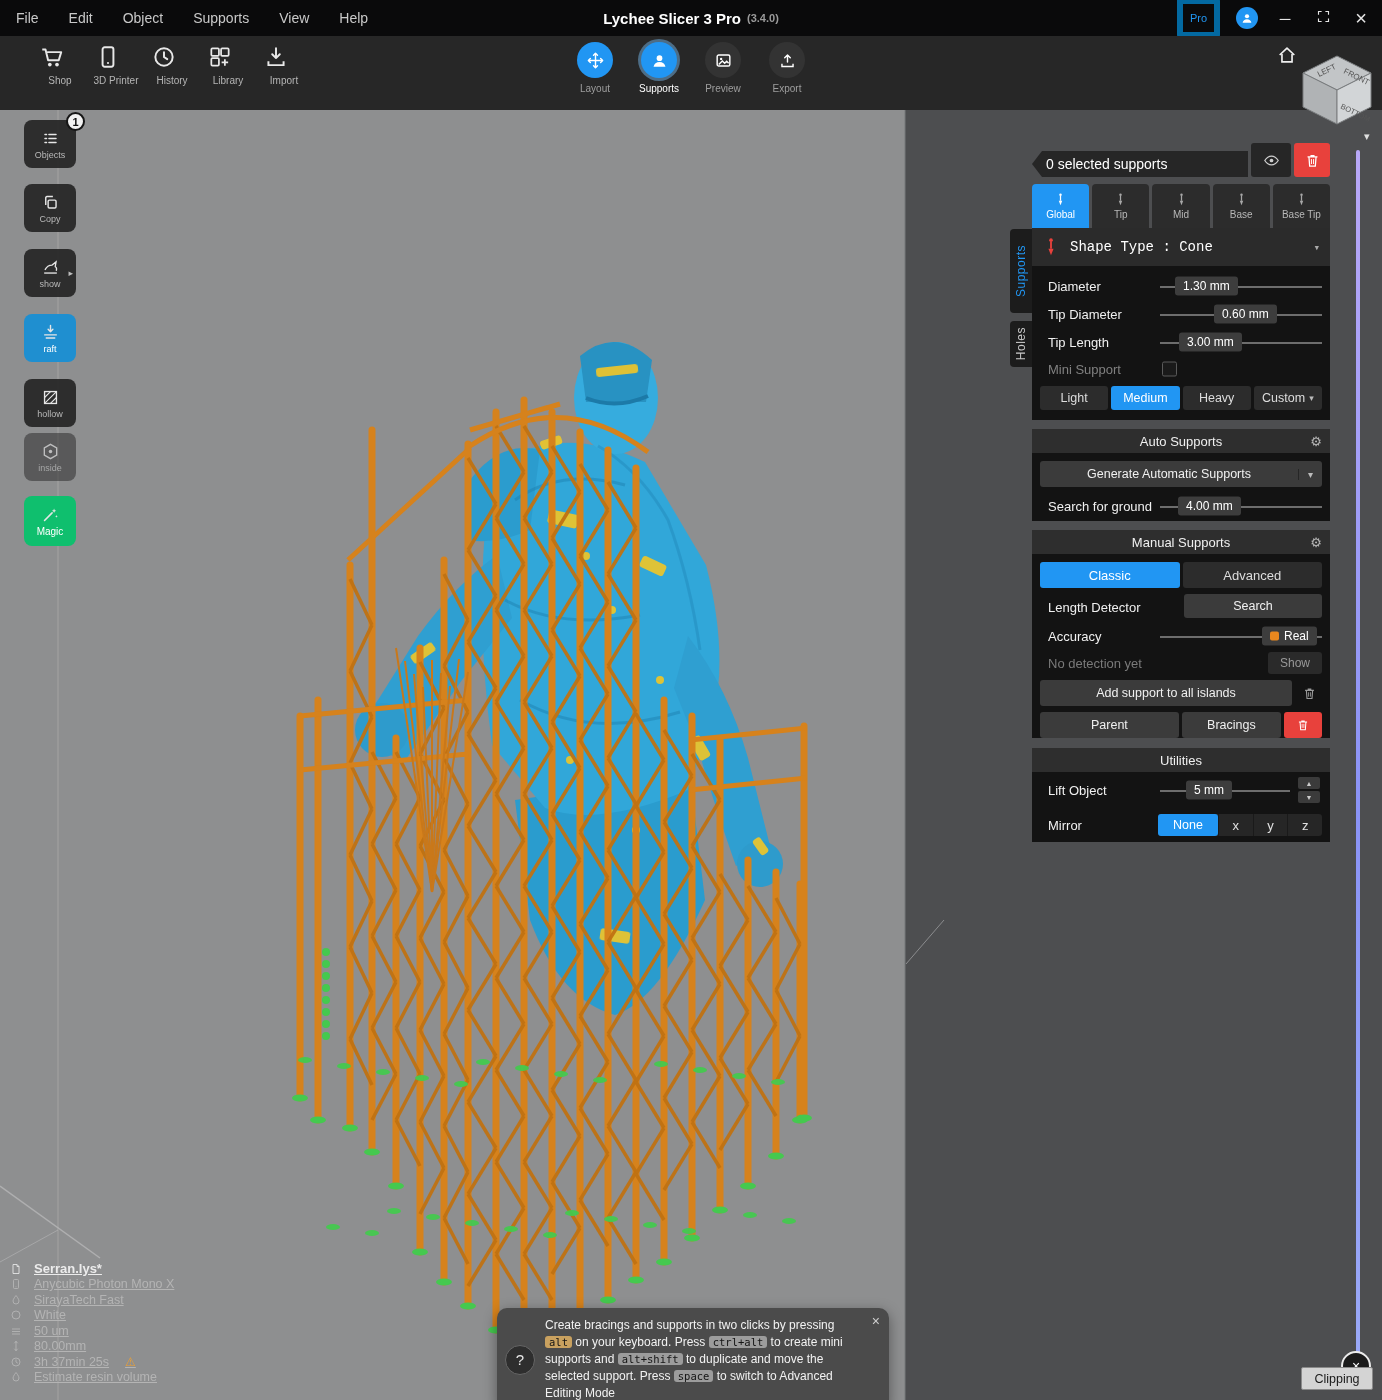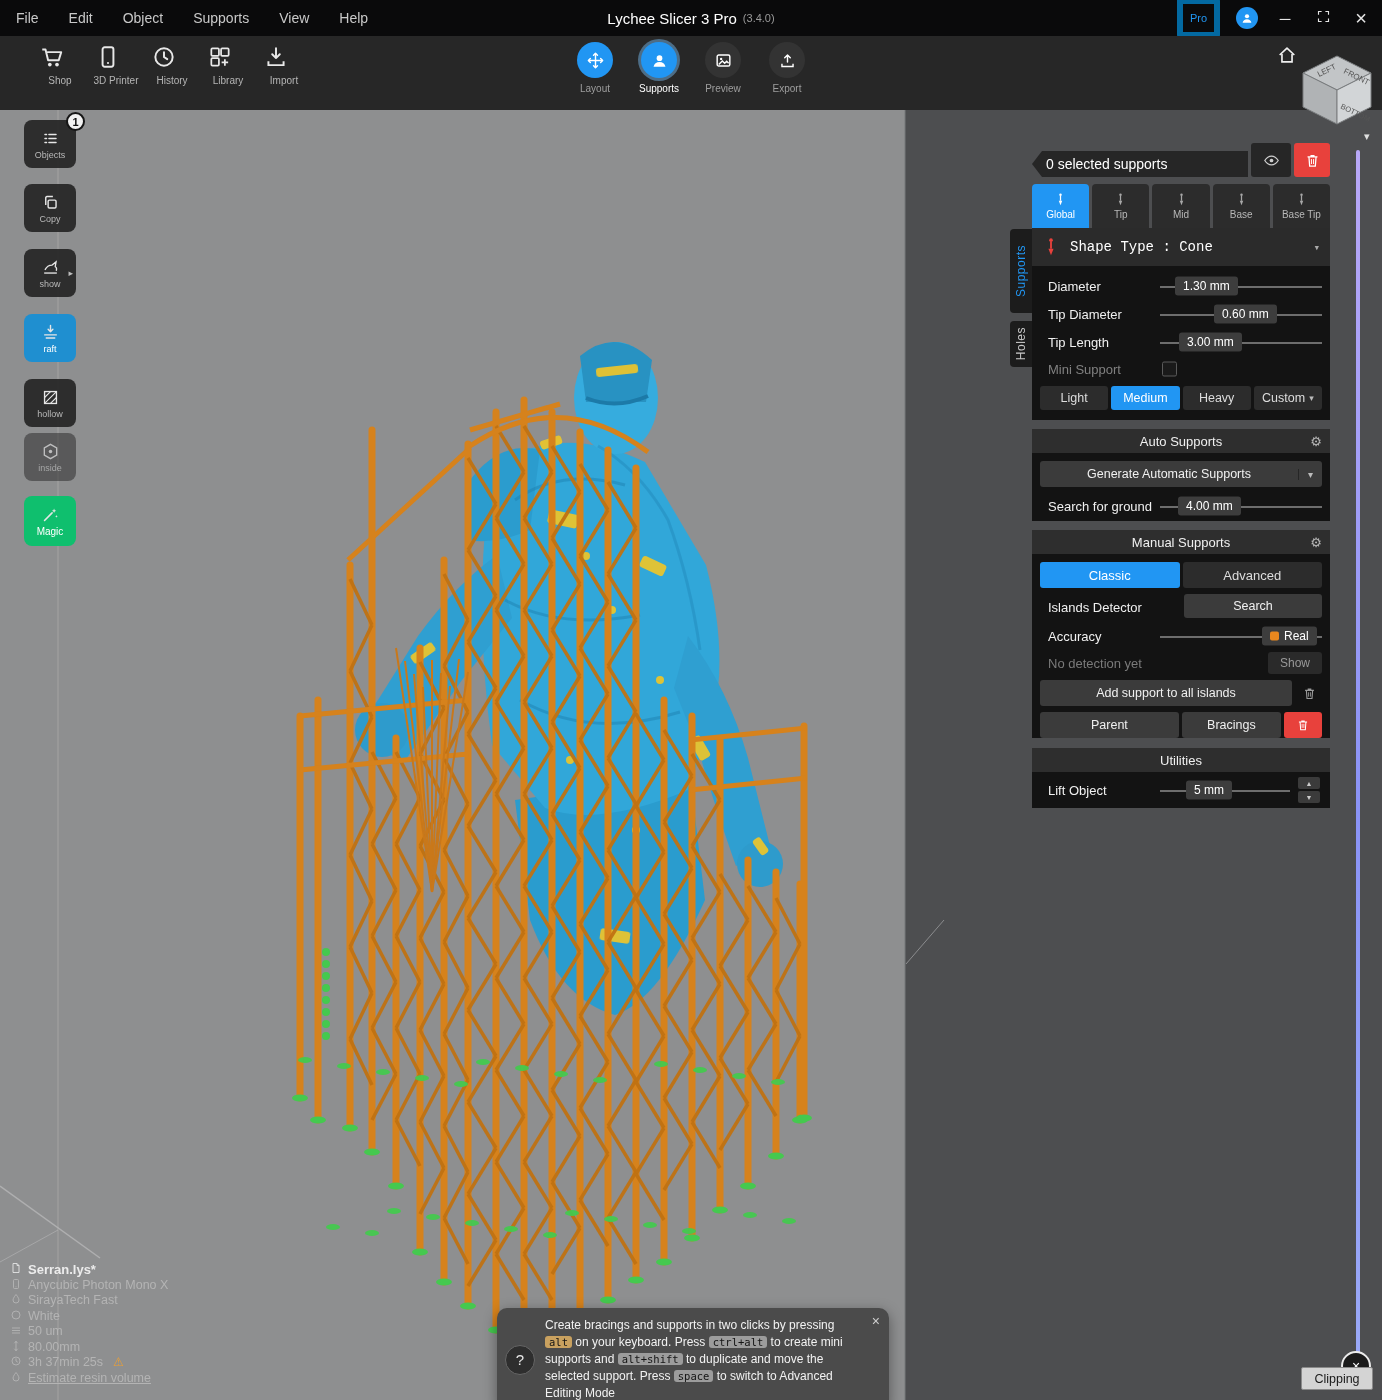--- a/index.html
+++ b/index.html
@@ -3,21 +3,21 @@
 <meta charset="utf-8">
 <style>
   * { box-sizing: border-box; margin: 0; padding: 0; }
   html,body { width:1382px; height:1400px; overflow:hidden; background:#8e8f90;
     font-family:"Liberation Sans", sans-serif; }
 
   
   #titlebar { position:absolute; left:0; top:0; width:1382px; height:36px; background:#0a0a0b; z-index:10; }
   #menus { position:absolute; left:16px; top:0; height:36px; display:flex; gap:30px; align-items:center; }
   .menu { color:#c9c9c9; font-size:14px; cursor:default; }
-  #win-title { position:absolute; left:0; top:0; width:100%; height:36px; display:flex; align-items:center; justify-content:center; gap:6px; pointer-events:none; }
+  #win-title { position:absolute; left:0; top:0; width:100%; height:36px; display:flex; align-items:center; justify-content:center; gap:6px; pointer-events:none;font-weight:bold; }
   #win-title .t { color:#fff; font-size:15px; }
   #win-title .v { color:#9a9a9a; font-size:11px; }
   #title-right { position:absolute; right:10px; top:0; height:36px; display:flex; gap:16px; align-items:center; }
   .pro-badge { border:6px solid #0369a1; color:#2196f3; font-size:11px; border-radius:3px; padding:8px 7px; }
   .avatar { width:22px; height:22px; border-radius:50%; background:#2196f3; display:flex; align-items:center; justify-content:center; }
   .avatar svg { width:14px; height:14px; color:#fff; }
   .winbtn { color:#e6e6e6; font-size:15px; width:22px; text-align:center; cursor:default; }
   .winbtn svg { width:15px; height:15px; color:#e6e6e6; }
 
   
@@ -143,21 +143,21 @@
     background:linear-gradient(#b9a8f8, #8a93f6 55%, #9aa9f8); }
   #clipcircle { position:absolute; left:1341px; top:1351px; width:30px; height:30px; border-radius:50%;
     background:#1b1b1b; border:2px solid #ececec; color:#fff; display:flex; align-items:center; justify-content:center;
     font-size:14px; z-index:6; }
   #clipping-label { position:absolute; left:1301px; top:1367px; width:72px; height:23px; background:#d4d4d4;
     border:1px solid #8a8a8a; border-radius:2px; color:#1a1a1a; font-size:12.5px; display:flex; align-items:center;
     justify-content:center; z-index:6; }
 
   
   #status { position:absolute; left:10px; top:1262px; display:flex; flex-direction:column; gap:2.5px; z-index:4; }
-  .srow { display:flex; gap:6px; color:#b4b4b4; font-size:12.5px; height:13px; }
+  .srow { display:flex; align-items:center; gap:12px; color:#b4b4b4; font-size:12.5px; height:13px;text-decoration:underline; }
   .srow svg { width:12px; height:12px; color:#b4b4b4; flex:none; }
   .srow.first { color:#ececec; font-weight:bold; font-size:13px; } .srow.first svg { color:#e4e4e4; }
   .srow .warn { color:#f0a030; font-size:12px; margin-left:4px; }
   .srow .link { text-decoration:underline; }
 
   
   #tooltip { position:absolute; left:497px; top:1308px; width:392px; min-height:84px; background:#4b4b4b;
     border-radius:10px; z-index:7; box-shadow:0 4px 14px rgba(0,0,0,.4); }
   #tt-q { position:absolute; left:8px; top:50%; transform:translateY(-50%); width:30px; height:30px; border-radius:50%;
     background:#2e2e2e; border:1px solid #666; color:#e8e8e8; font-size:15px; display:flex; align-items:center; justify-content:center; }
@@ -904,21 +904,21 @@
     </div>
     <div class="seg">
       <div class="active">
           <span>Classic</span>
         </div>
       <div>
           <span>Advanced</span>
         </div>
     </div>
     <div class="prow" style="height:30px">
-      <span class="lab">Islands Detector</span>
+      <span class="lab">Length Detector</span>
       <div class="btn" style="position:absolute;left:152px;right:8px;height:24px;top:2px">
         <span>Search</span>
       </div>
     </div>
     <div class="prow">
       <span class="lab">Accuracy</span>
       <div class="track"></div>
       <span class="chip" style="left:230px;display:flex;align-items:center;gap:5px">
         <span style="width:9px;height:9px;background:#e8871e;border-radius:2px;display:inline-block"></span>
         <span>Real</span>
@@ -961,20 +961,37 @@
     </div>
     <div class="prow" style="height:36px">
       <span class="lab">Lift Object</span>
       <div class="track" style="right:40px"></div>
       <span class="chip" style="left:154px">5 mm</span>
       <div class="spin">
         <div>▲</div>
         <div>▼</div>
       </div>
     </div>
+    <div class="prow" style="height:34px;margin-bottom:6px">
+      <span class="lab">Mirror</span>
+      <div id="mirror-group">
+        <div class="none">
+            <span>None</span>
+          </div>
+        <div class="axis">
+            <span>x</span>
+          </div>
+        <div class="axis">
+            <span>y</span>
+          </div>
+        <div class="axis">
+            <span>z</span>
+          </div>
+      </div>
+    </div>
   </div>
 </div>
 
 <div id="clipline"></div>
 <div id="clipcircle">×</div>
 <div id="clipping-label">
   <span>Clipping</span>
 </div>
 
 <div id="status">

